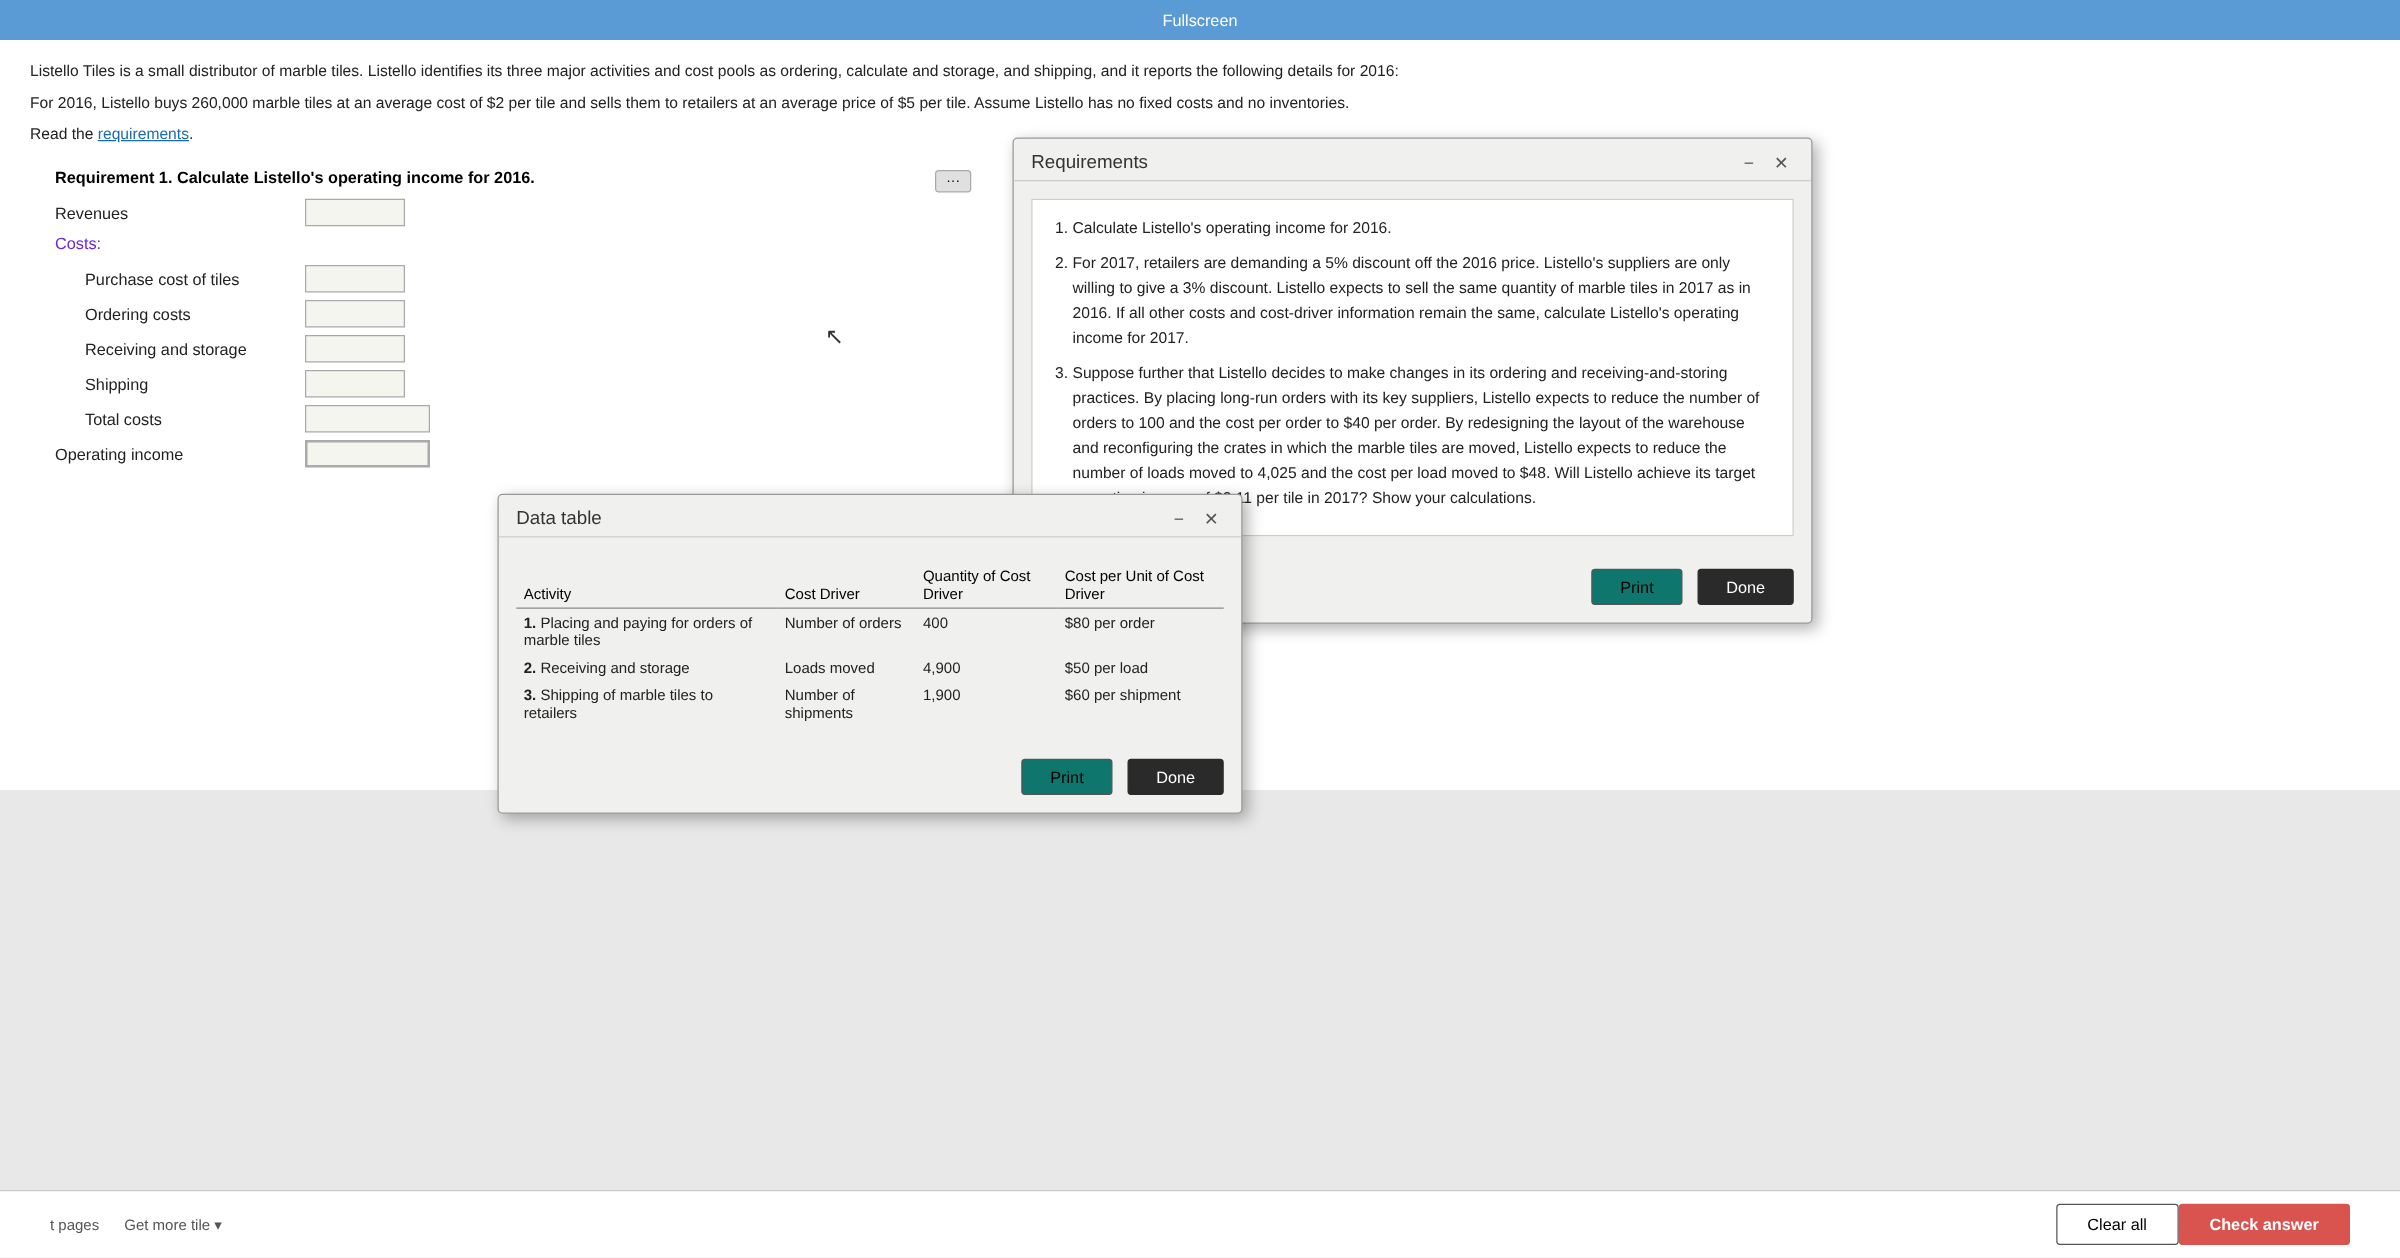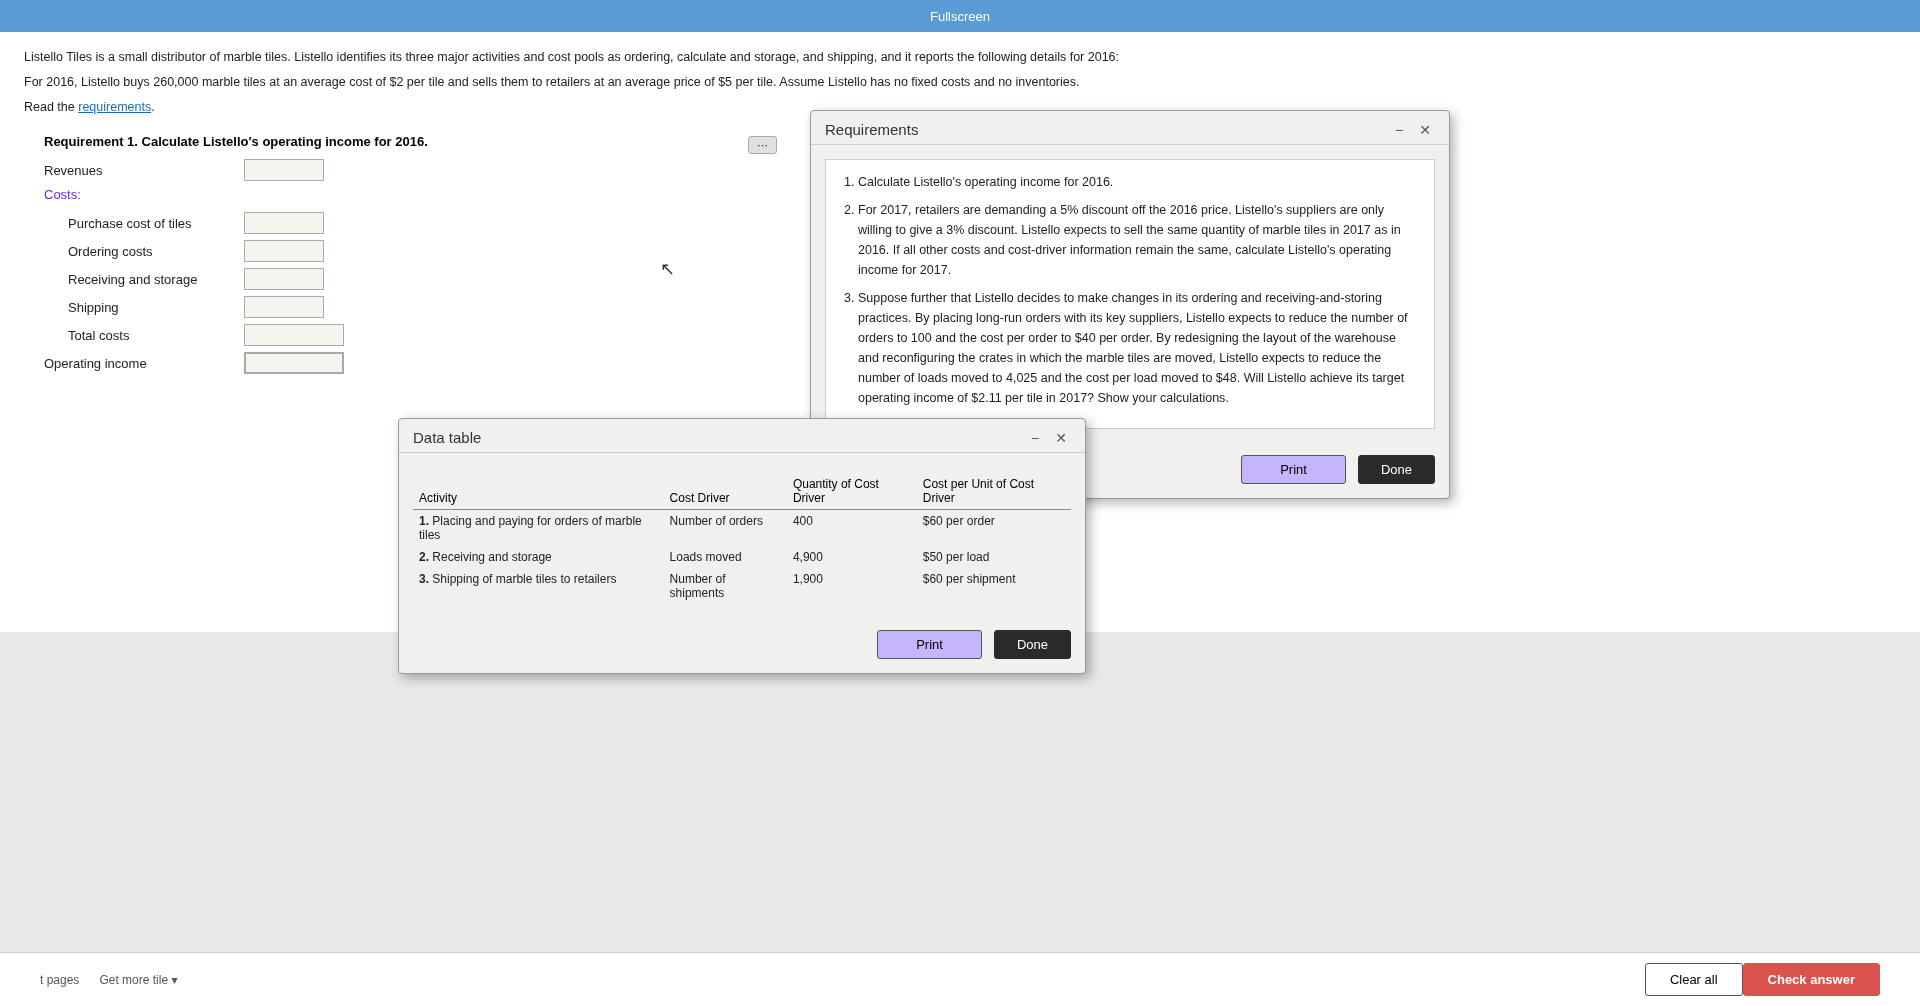--- a/index.html
+++ b/index.html
@@ -181,43 +181,43 @@
     }
 
     .req-buttons {
       display: flex;
       justify-content: flex-end;
       gap: 12px;
       padding: 12px 14px 14px 14px;
     }
 
     .btn-outline {
-      background: #c4b5fd;
+      background: #0f766e;
       border: 1px solid #555;
-      padding: 6px 38px;
+      padding: 6px 22px;
       font-size: 13px;
       cursor: pointer;
       border-radius: 3px;
     }
 
     .btn-filled {
       background: #2a2a2a;
       border: 1px solid #2a2a2a;
       color: #fff;
       padding: 6px 22px;
       font-size: 13px;
       cursor: pointer;
       border-radius: 3px;
     }
 
     
     .data-modal {
-      top: 418px;
+      top: 395px;
       left: 398px;
-      width: 688px;
+      width: 596px;
     }
 
     .data-table {
       width: 100%;
       border-collapse: collapse;
       font-size: 12px;
       margin-top: 6px;
     }
 
     .data-table th {
@@ -424,21 +424,21 @@
         </tr>
       </thead>
       <tbody>
         <tr>
           <td>
             <span style="font-weight:bold;">1. </span>
             <span>Placing and paying for orders of marble tiles</span>
           </td>
           <td>Number of orders</td>
           <td>400</td>
-          <td>$60 per order</td>
+          <td>$80 per order</td>
         </tr>
         <tr>
           <td>
             <span style="font-weight:bold;">2. </span>
             <span>Receiving and storage</span>
           </td>
           <td>Loads moved</td>
           <td>4,900</td>
           <td>$50 per load</td>
         </tr>

